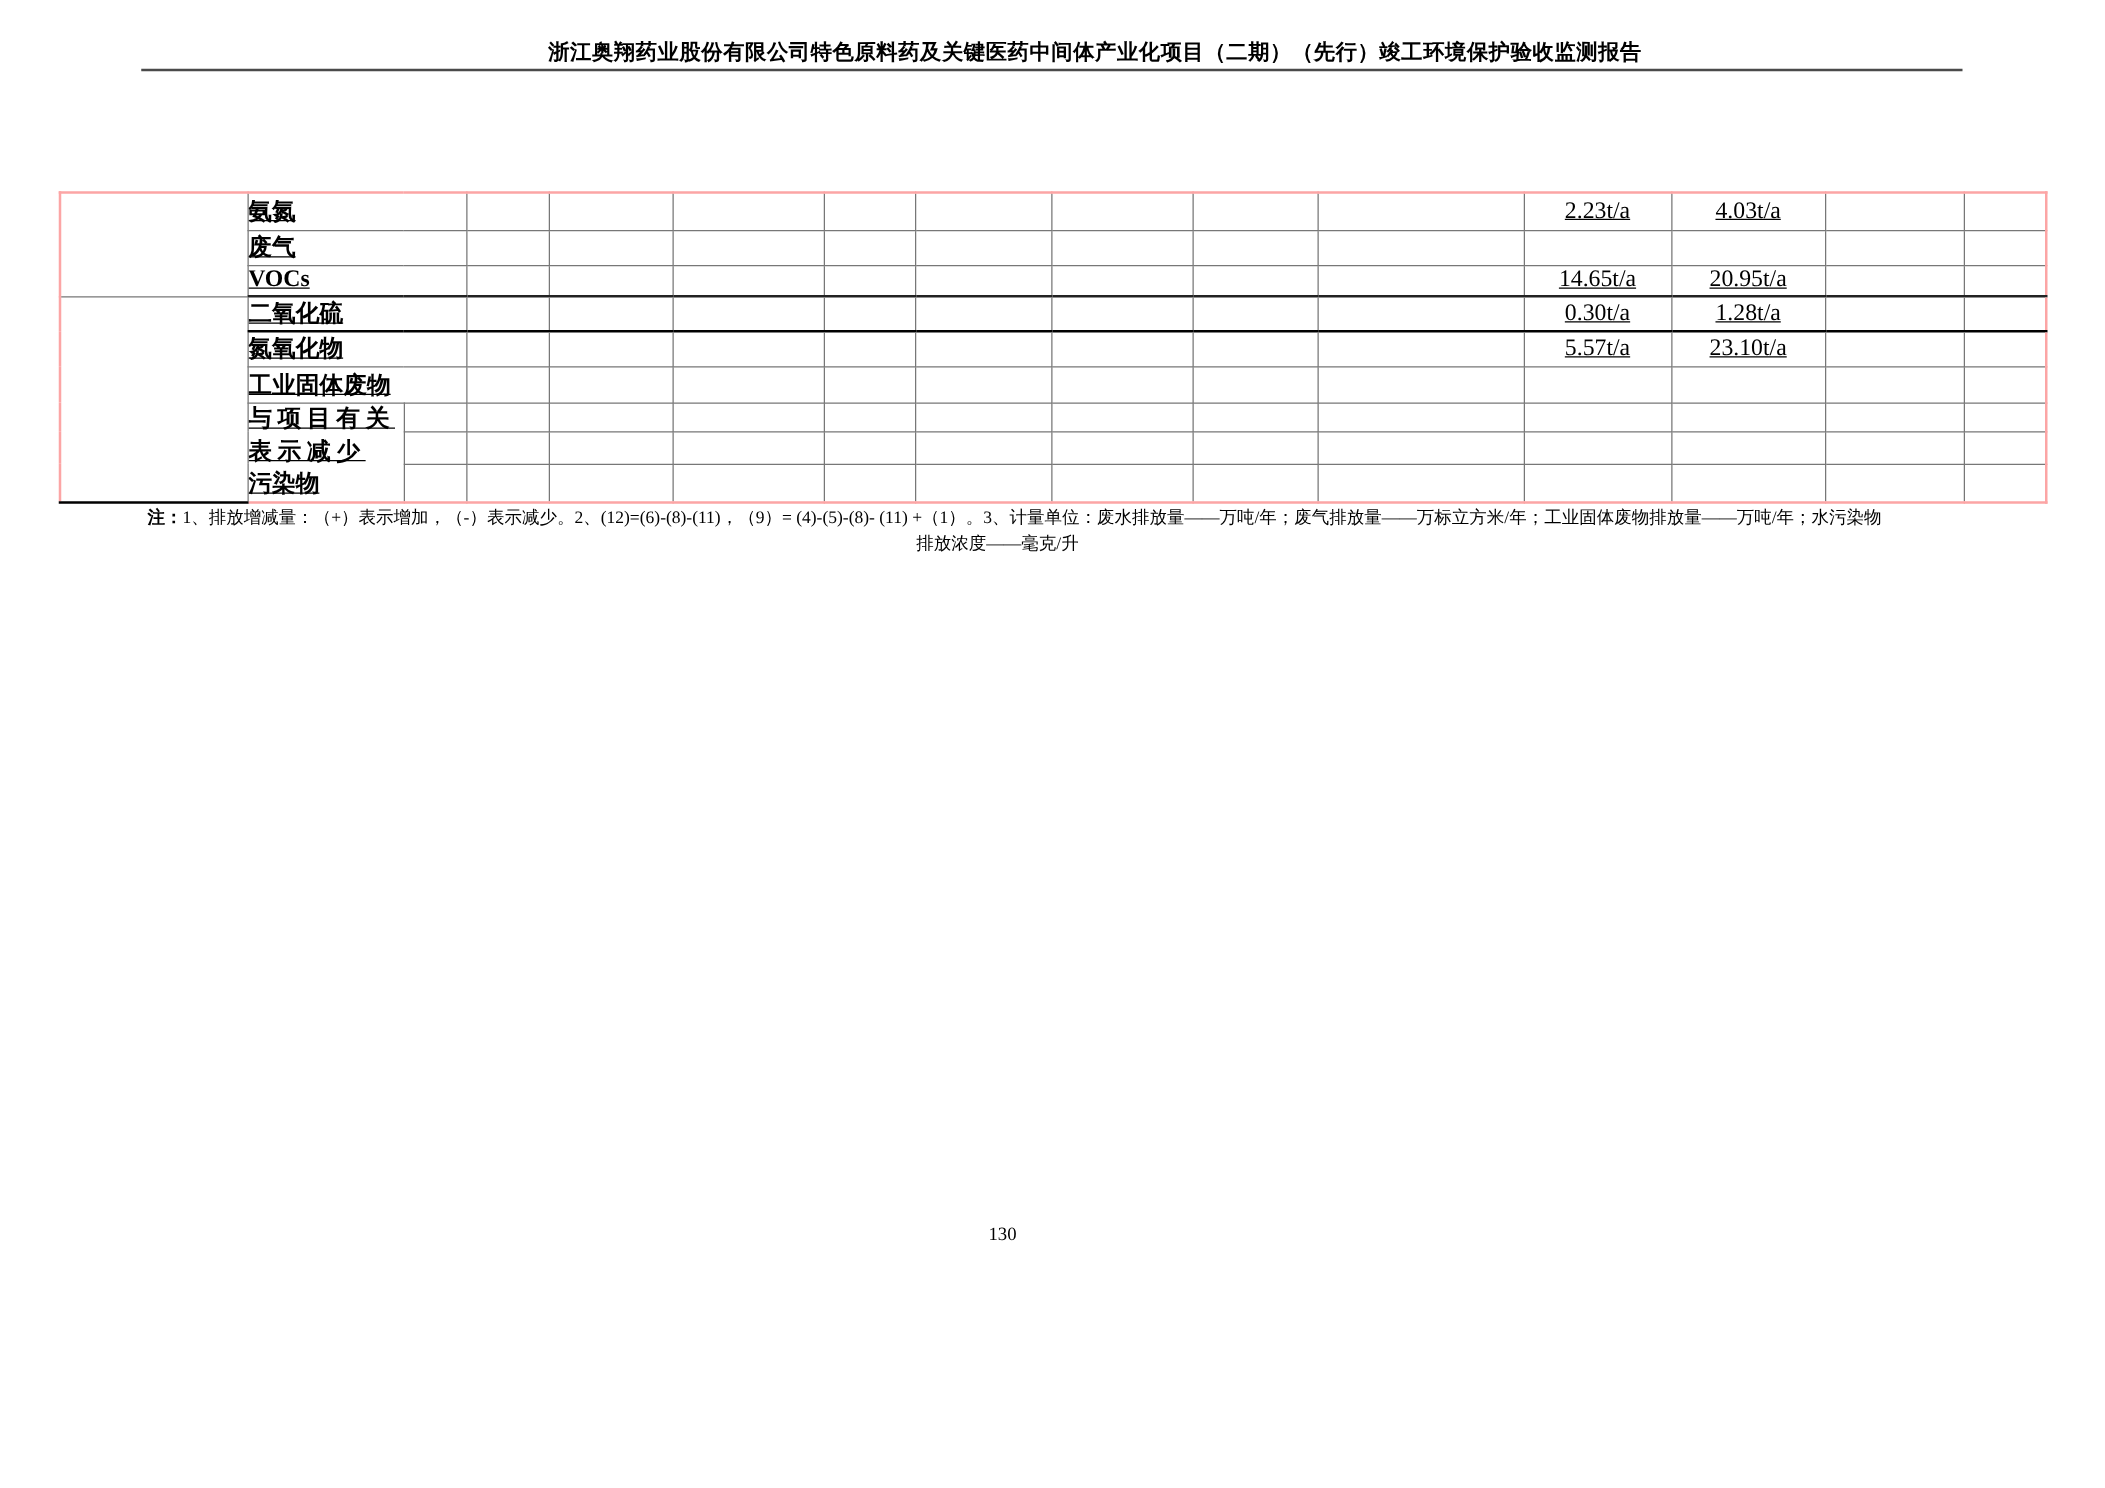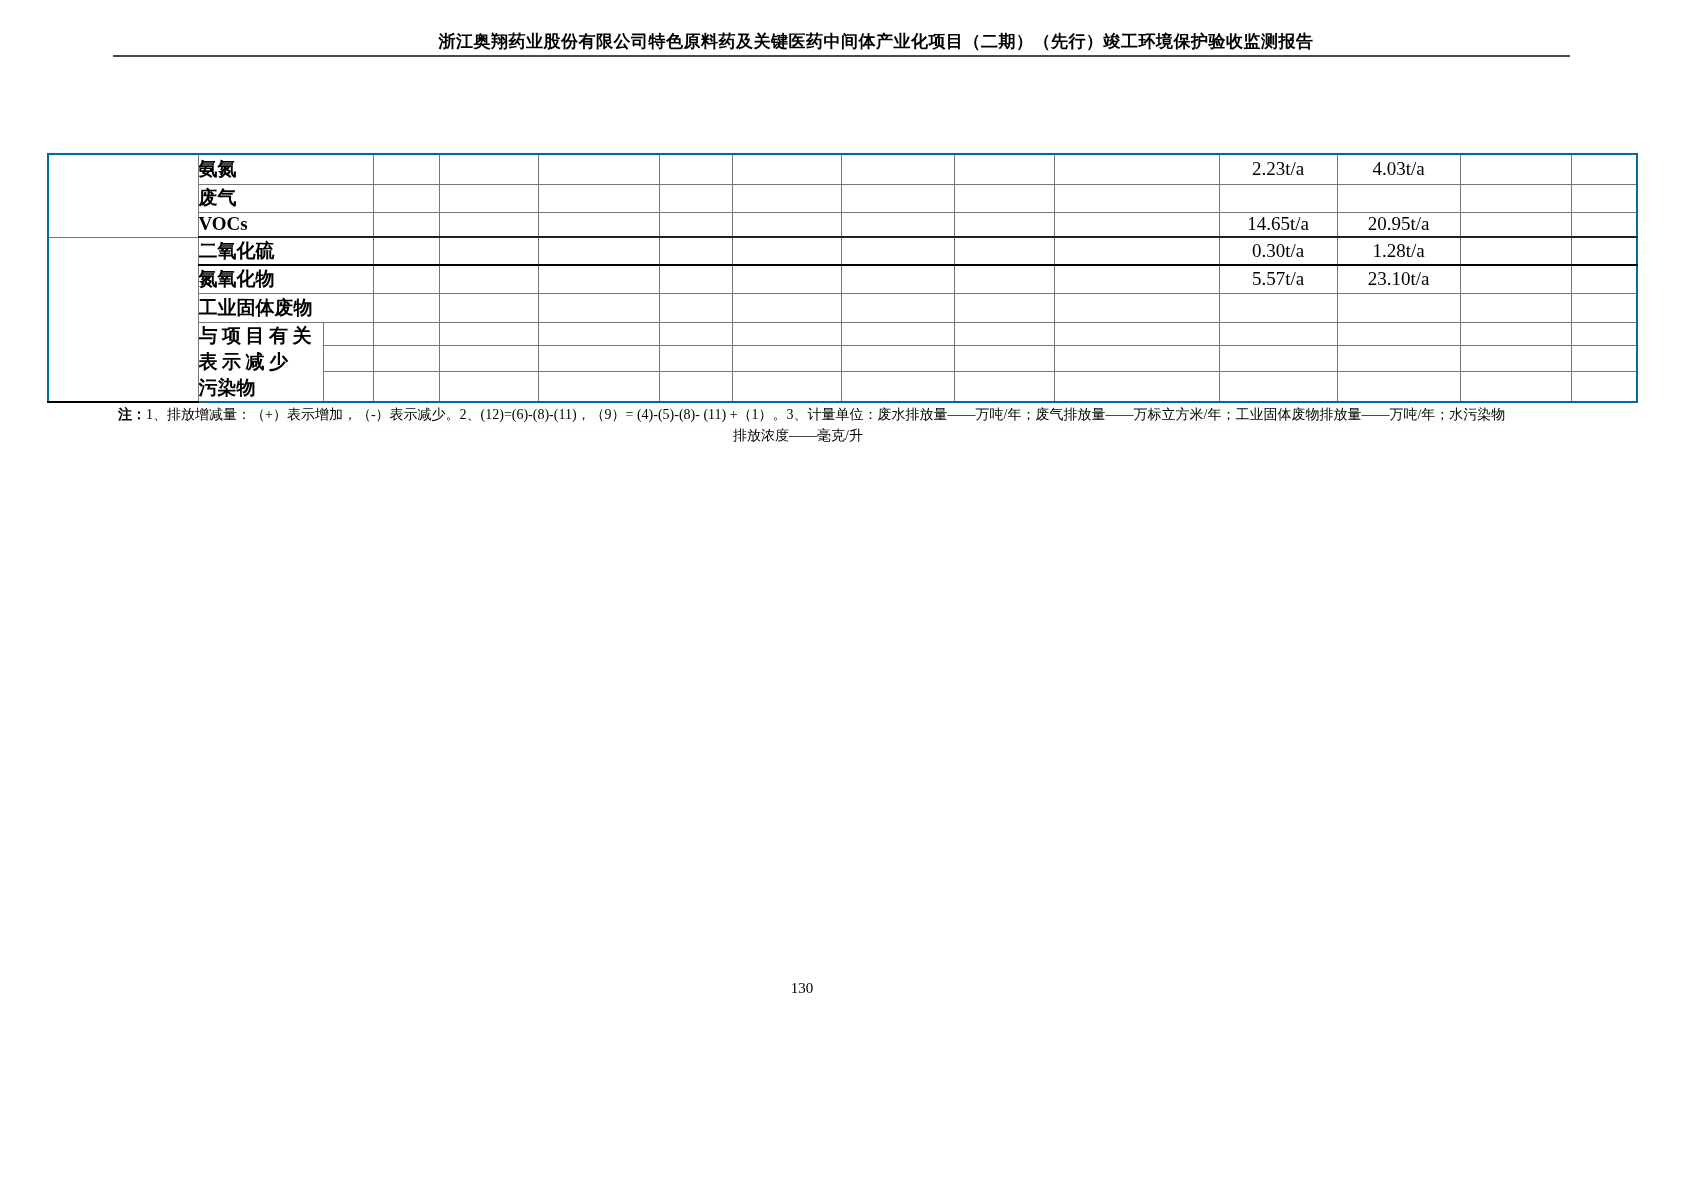--- a/index.html
+++ b/index.html
@@ -14,21 +14,22 @@
     font-size:17px;font-weight:700;letter-spacing:.5px;white-space:nowrap;margin-left:44px;
   }
   .header-rule{
     position:absolute;top:55px;left:113px;width:1457px;height:0;
     border-top:2px solid #4a4a4a;
   }
   
   table.main{
     position:absolute;left:47px;top:153px;width:1589px;
     border-collapse:collapse;table-layout:fixed;
-    border:2px solid #0369a1;
+    border:2px solid #fca5a5;
+    text-decoration:underline;
   }
   table.main td{
     border:1px solid #777;padding:0;overflow:hidden;vertical-align:middle;
     font-size:19px;
   }
   tr.r1{height:30px;} tr.r2{height:28px;} tr.r3{height:25px;}
   tr.r4{height:27px;} tr.r5{height:28px;margin-top:12px;} tr.r6{height:29px;margin-left:42px;}
   tr.r7{height:23px;} tr.r8{height:26px;} tr.r9{height:31px;}
   tr.sec3 td{border-bottom:2px solid #222;}
   tr.sec4 td{border-bottom:2px solid #000;}

